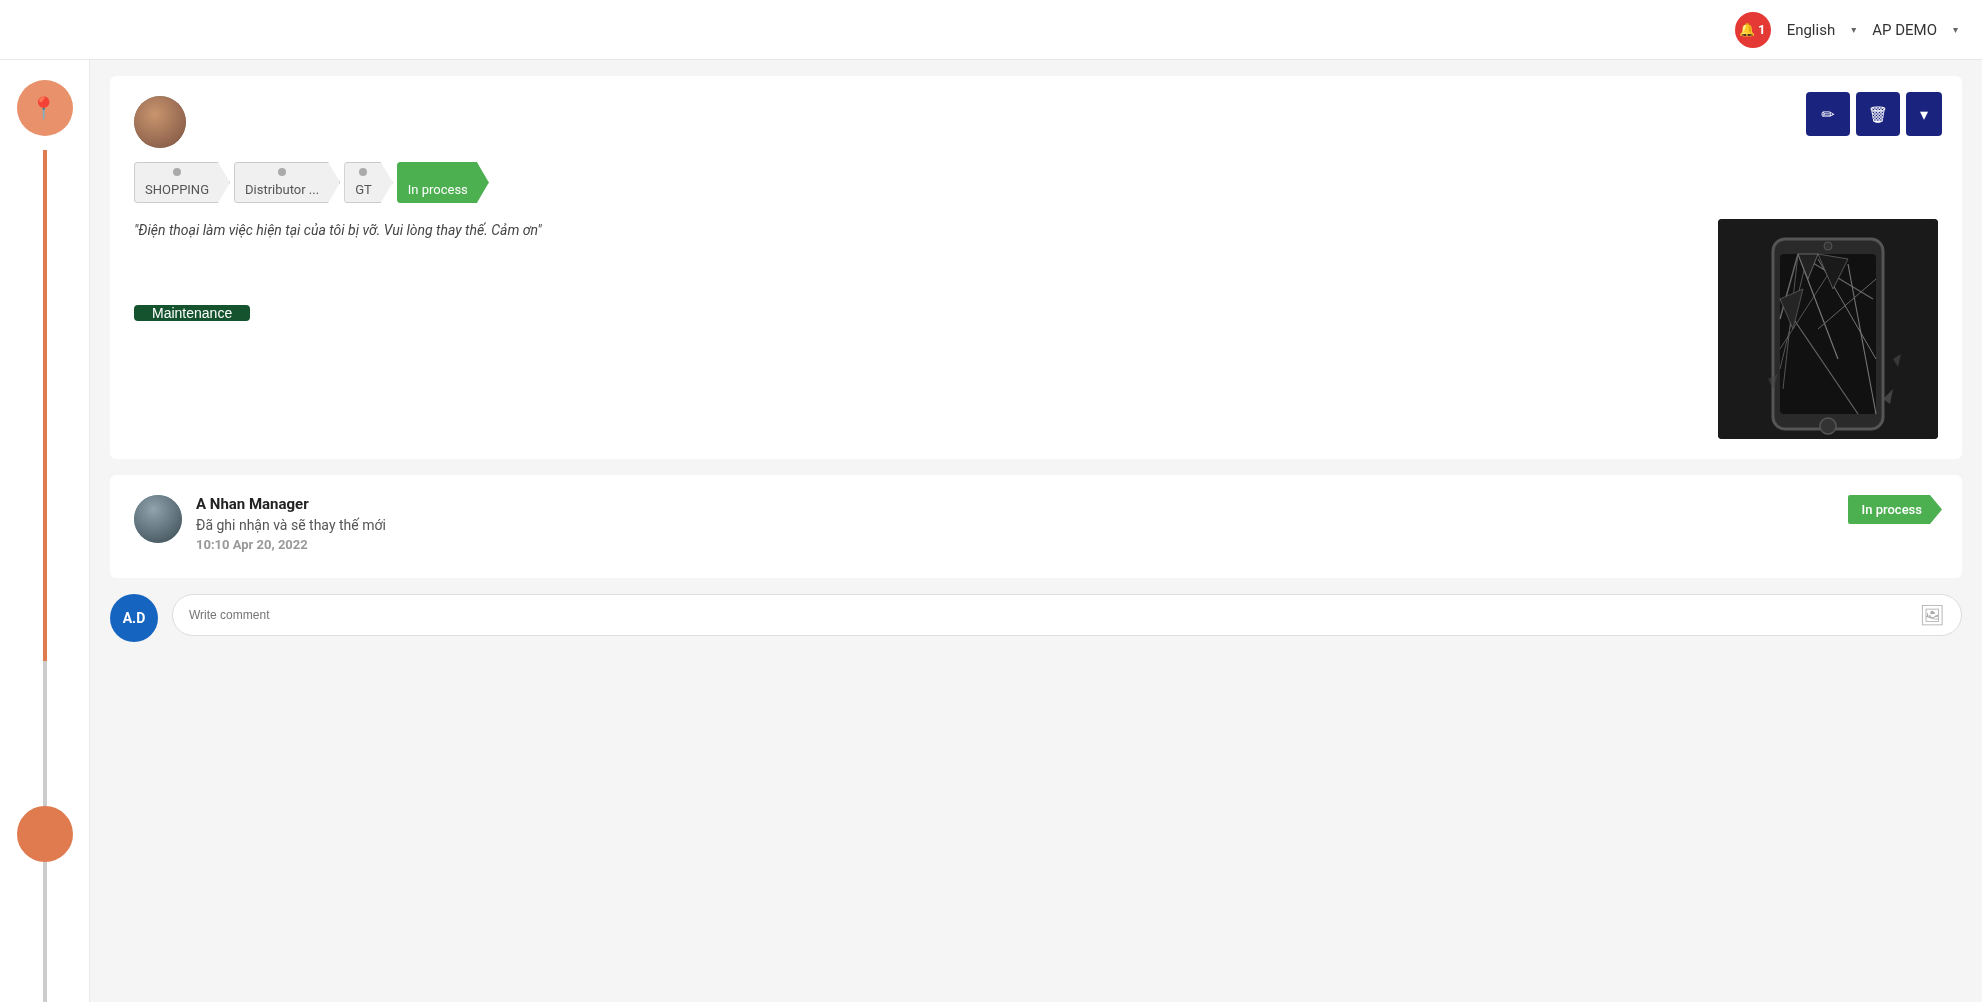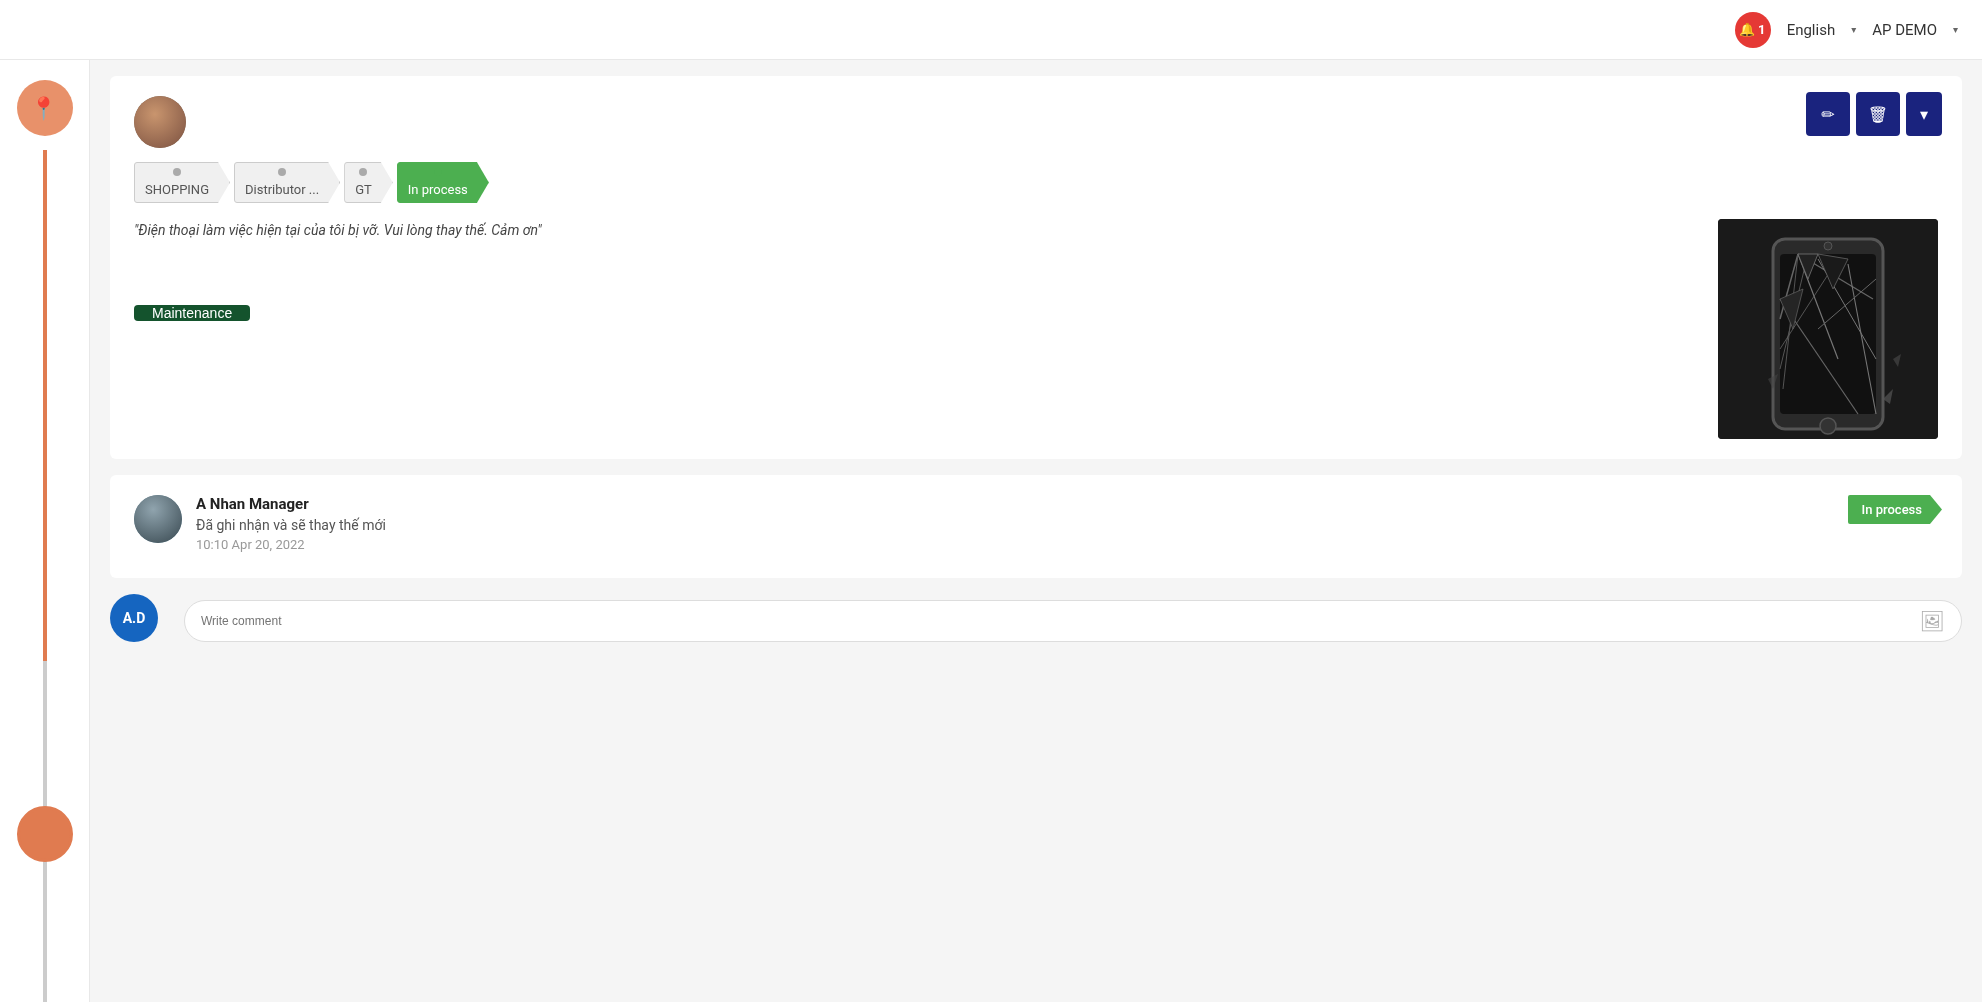--- a/index.html
+++ b/index.html
@@ -325,40 +325,41 @@
     .reply-text {
       font-size: 14px;
       color: #555;
       margin-top: 4px;
     }
 
     .reply-time {
       font-size: 13px;
       color: #999;
       margin-top: 4px;
+      font-weight: bold;
     }
 
     .in-process-badge {
       position: absolute;
       top: 20px;
       right: 20px;
       background: #4caf50;
       color: #fff;
       padding: 7px 20px 7px 14px;
       font-size: 13px;
       font-weight: 500;
       clip-path: polygon(0 0, calc(100% - 12px) 0, 100% 50%, calc(100% - 12px) 100%, 0 100%);
       border-radius: 2px;
     }
 
     
     .comment-row {
       display: flex;
-      align-items: flex-end;
-      gap: 26px;
+      align-items: flex-start;
+      gap: 14px;
       margin: 16px 20px;
     }
 
     .comment-avatar {
       width: 48px;
       height: 48px;
       border-radius: 50%;
       background: #1565c0;
       color: #fff;
       display: flex;

